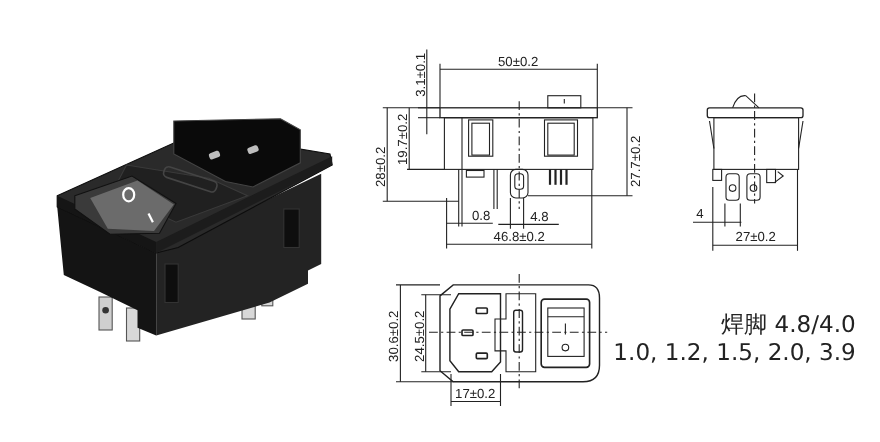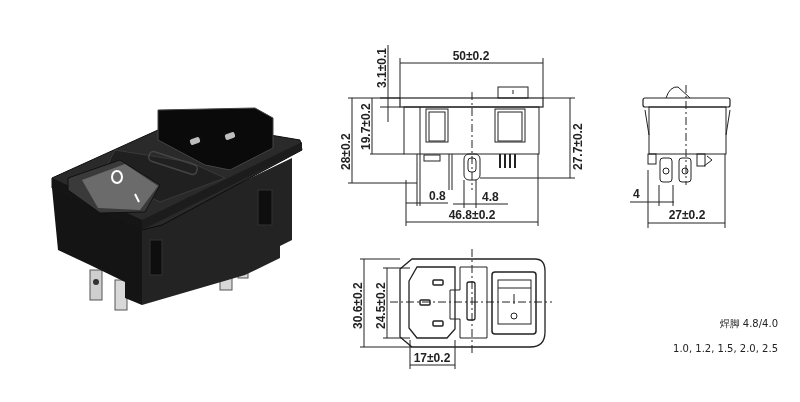--- a/index.html
+++ b/index.html
@@ -1,19 +1,19 @@
 <!DOCTYPE html>
 <html><head>
 <meta charset="utf-8">
 <style>
   html, body { margin:0; padding:0; background:#ffffff; }
   body { width:800px; height:402px; position:relative; overflow:hidden; font-family:"Liberation Sans", sans-serif; }
-  .abs { position:absolute;font-weight:bold; }
+  .abs { position:absolute; }
   svg text { font-family:"Liberation Sans", sans-serif; fill:#222; }
-  .spec { position:absolute; right:22px; text-align:right; color:#222; font-size:10px; line-height:25px; font-family:"DejaVu Sans", sans-serif;margin-top:28px; }
+  .spec { position:absolute; right:22px; text-align:right; color:#222; font-size:21px; line-height:25px; font-family:"DejaVu Sans", sans-serif; }
 </style>
 </head>
 <body>
 
 <div class="abs" style="left:30px;top:70px;width:290px;height:250px;">
   <svg width="290" height="250" viewBox="0 0 290 250">
 
     <rect x="60" y="200" width="12" height="30" fill="#cfcfcf" stroke="#555" stroke-width="1"></rect>
     <circle cx="66" cy="212" r="3" fill="#333"></circle>
     <rect x="85" y="210" width="12" height="30" fill="#d8d8d8" stroke="#555" stroke-width="1"></rect>
@@ -171,14 +171,14 @@
     <g stroke="none" fill="#222" font-size="12">
       <text x="0" y="0" transform="translate(22,85) rotate(-90)">30.6±0.2</text>
       <text x="0" y="0" transform="translate(45,85) rotate(-90)">24.5±0.2</text>
       <text x="92" y="118" text-anchor="middle">17±0.2</text>
     </g>
   </svg>
 </div>
 
 <div class="spec" style="top:283px;">
   <div>焊脚 4.8/4.0</div>
-  <div>1.0, 1.2, 1.5, 2.0, 2.5</div>
+  <div>1.0, 1.2, 1.5, 2.0, 3.9</div>
 </div>
 
 </body></html>

